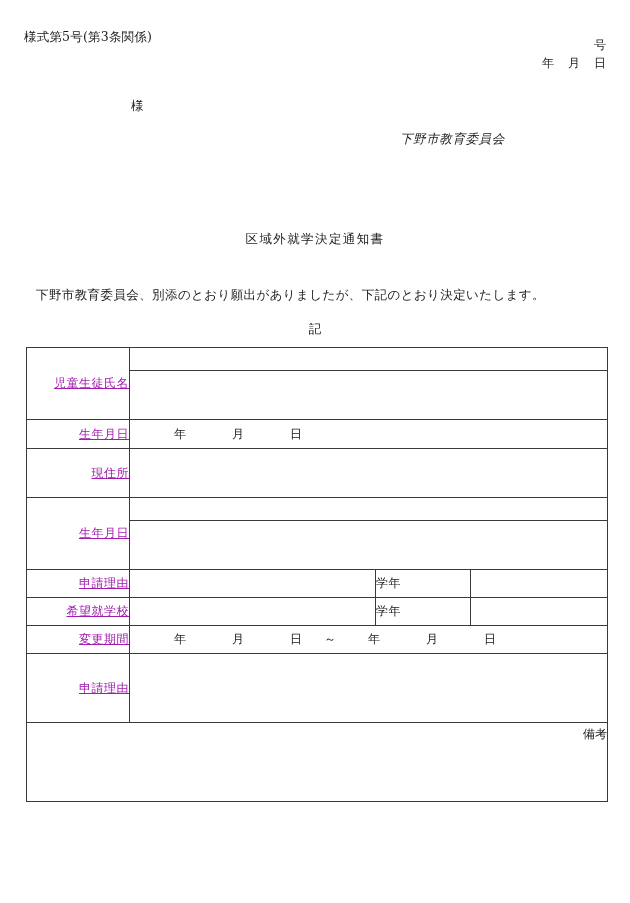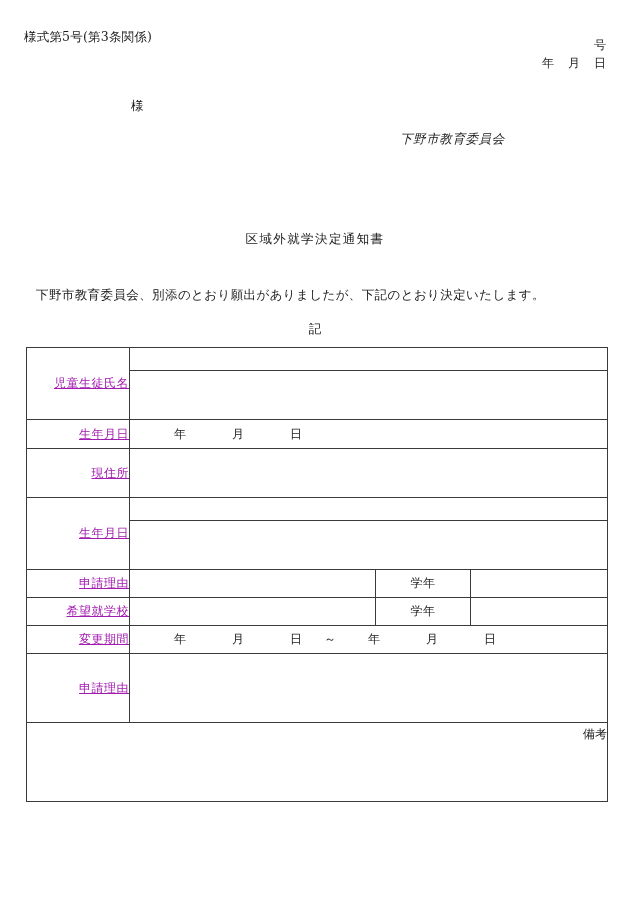--- a/index.html
+++ b/index.html
@@ -143,21 +143,20 @@
   .date-line i {
     font-style: normal;
     display: inline-block;
   }
   .s1 { width: 58px; }
   .s2 { width: 58px; }
   .s3 { width: 34px; }
   .s4 { width: 44px; }
 
   .grade-lbl {
-    text-align: center;
     letter-spacing: 0.5px;
   }
 </style>
 </head>
 <body>
 
 <div class="page">
 
   <div class="form-no">様式第5号(第3条関係)</div>
 

